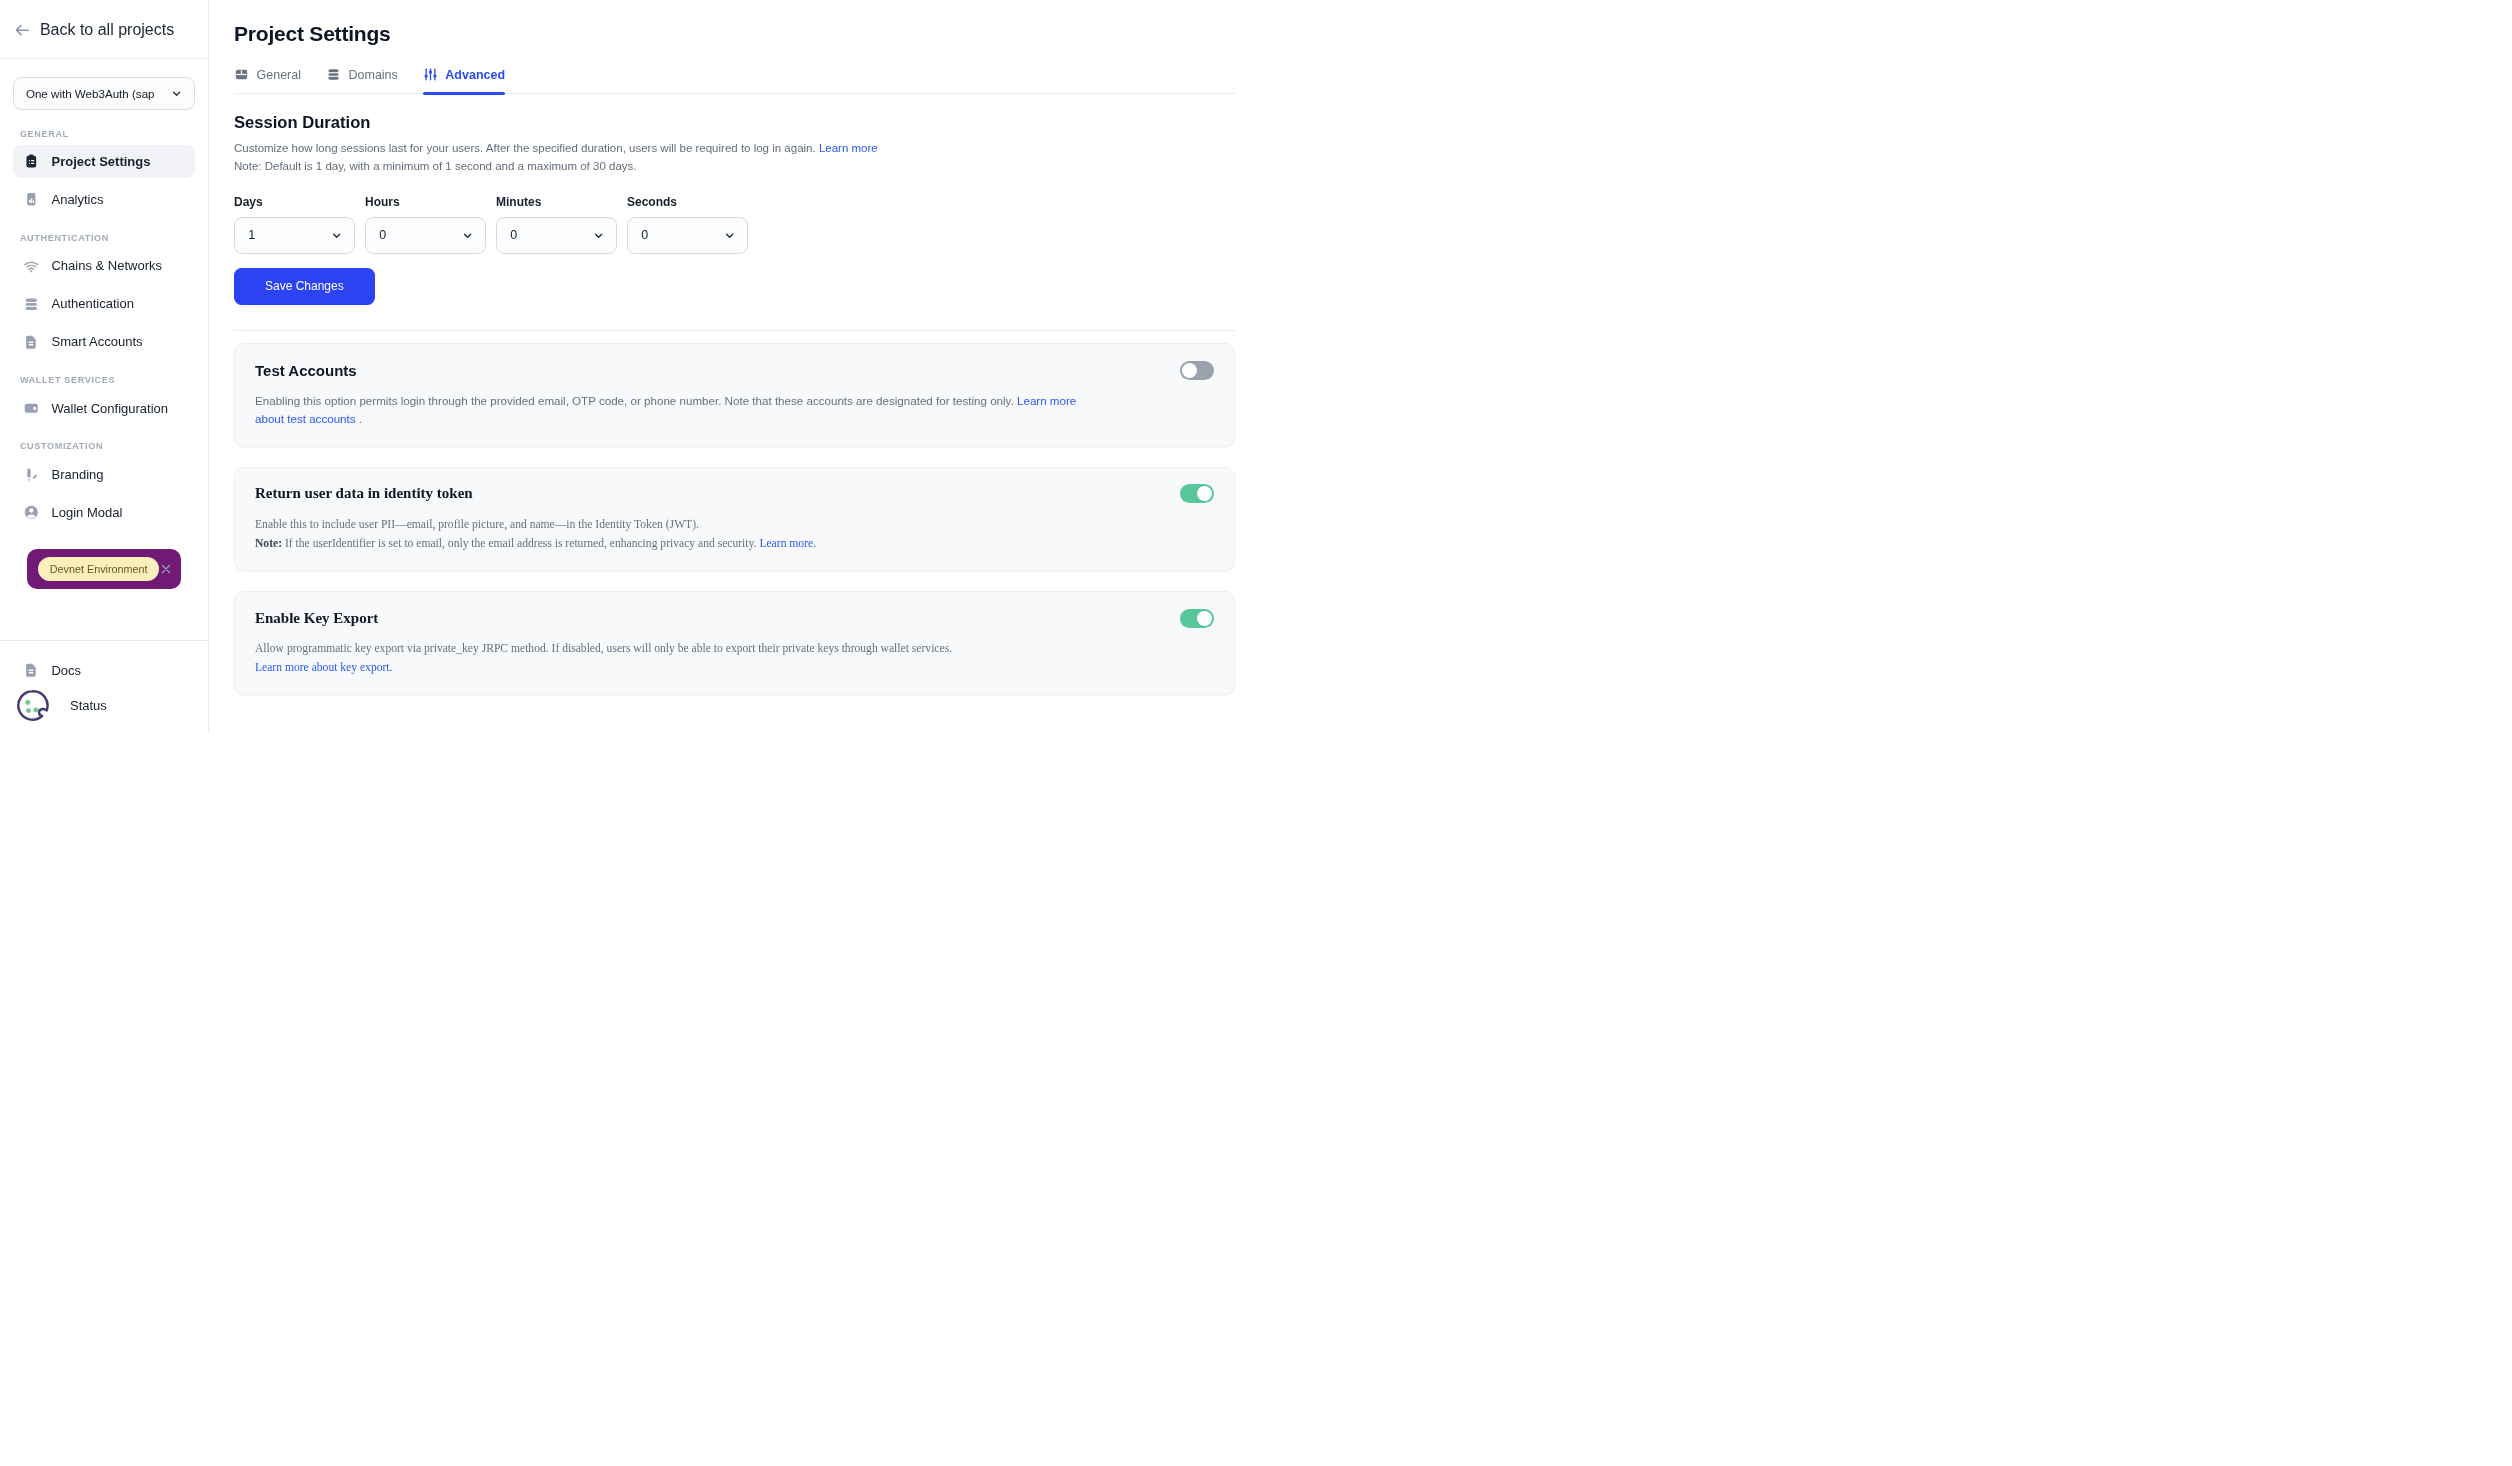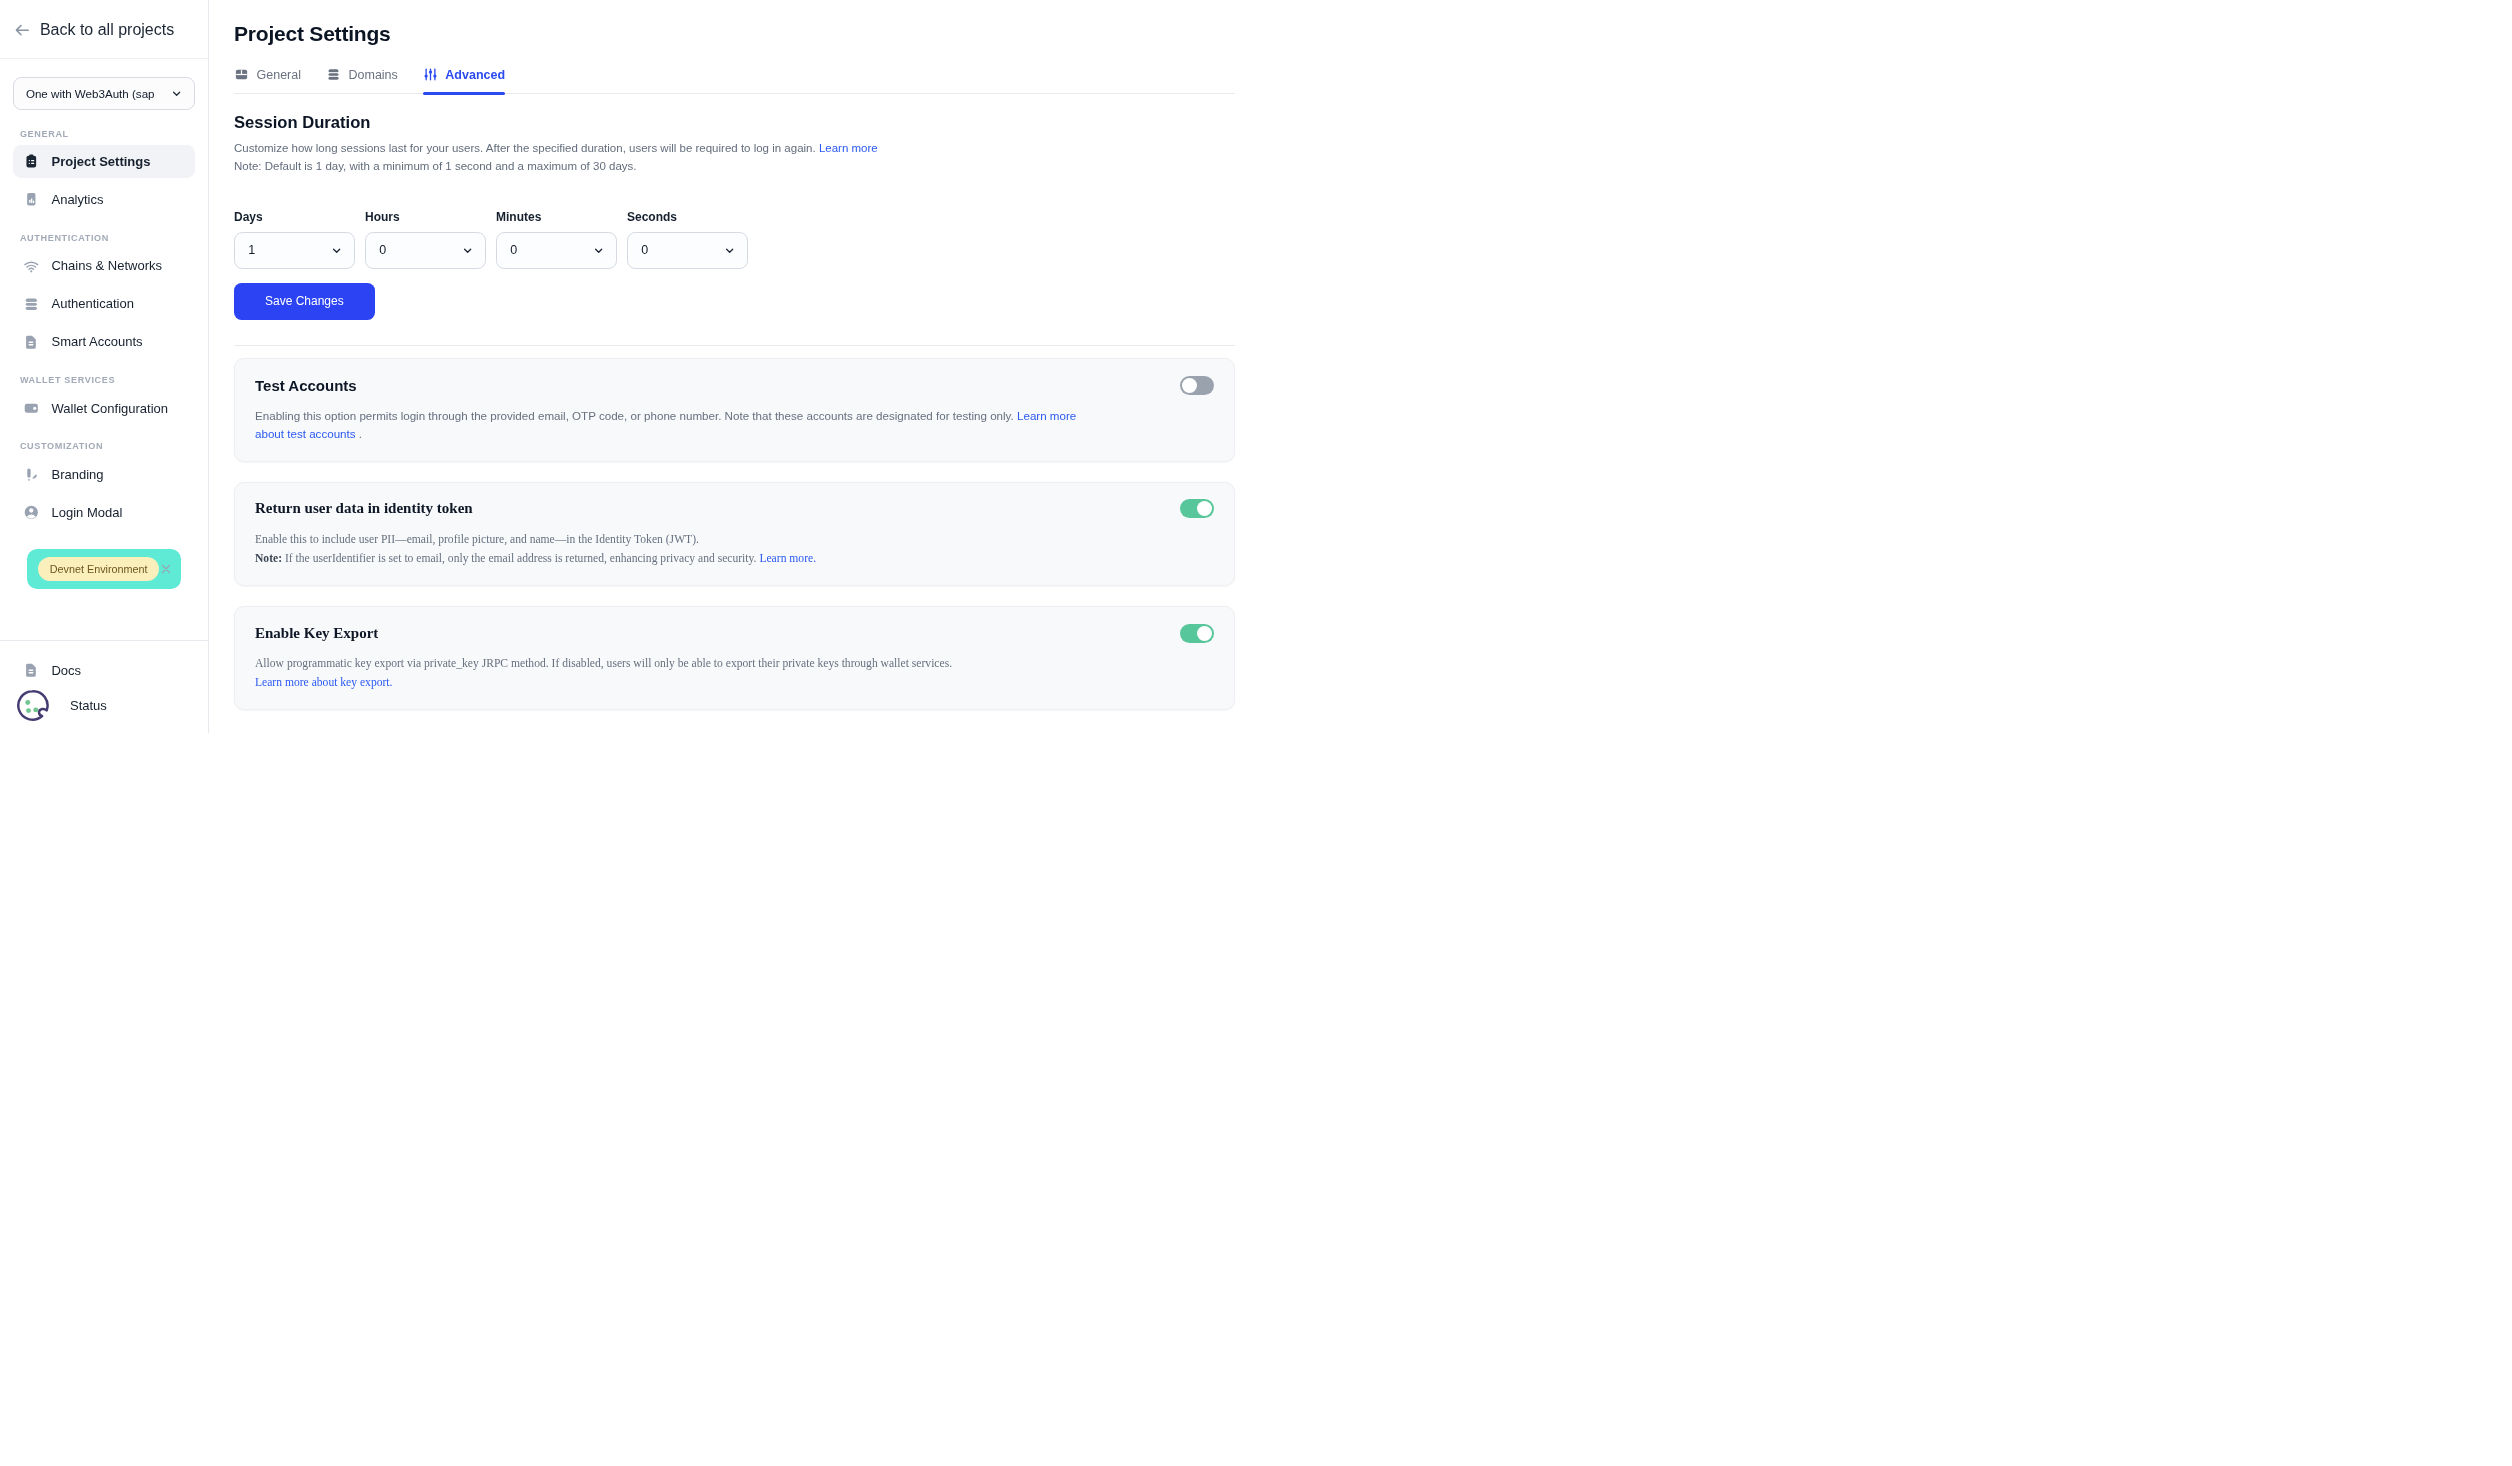--- a/index.html
+++ b/index.html
@@ -29,21 +29,21 @@
   .nav-label { font-size:9.1px; font-weight:700; letter-spacing:.07em; color:#a2aab7;
     text-transform:uppercase; margin:16.6px 6.6px 6.6px 6.6px; }
   .nav-label.first { margin-top:19px; }
   .nav-item { display:flex; align-items:center; gap:11.6px; height:33px; padding:0 10px;
     border-radius:8.3px; font-size:13px; font-weight:500; color:#16202e;
     cursor:pointer; margin-bottom:5px; }
   .nav-item .icon { width:16.6px; height:16.6px; color:#99a2b0; flex:0 0 auto; }
   .nav-item.active { background:#f1f3f6; font-weight:700; }
   .nav-item.active .icon { color:#1b2533; }
 
-  .env-card { margin:20px 13.3px 0 13.3px; background:#5eead4; border-radius:10px; height:40px;
+  .env-card { margin:20px 13.3px 0 13.3px; background:#701a75; border-radius:10px; height:40px;
     display:flex; align-items:center; justify-content:space-between; padding:0 13.3px 0 11.6px; }
   .env-pill { background:#fbf0bb; color:#6f551f; font-size:10.8px; font-weight:500;
     padding:5.8px 11.6px; border-radius:830px; white-space:nowrap; }
   .env-close { width:14px; height:14px; color:#9aa3b2; cursor:pointer; flex:0 0 auto; }
 
   .sidebar-footer { border-top:0.8px solid #e7e9ee; padding:13.3px 13.3px 8.3px 13.3px; }
   .footer-item { display:flex; align-items:center; gap:11.6px; padding:0 10px; height:32px;
     font-size:13px; font-weight:500; color:#16202e; cursor:pointer; }
   .footer-item .icon { width:16.6px; height:16.6px; color:#99a2b0; flex:0 0 auto; }
   .footer-item.status { height:38px; padding-left:1.7px; gap:20px; }
@@ -60,21 +60,21 @@
   .tab.active { color:#2b4af0; font-weight:600; }
   .tab.active .icon { color:#2b4af0; }
   .tab.active::after { content:""; position:absolute; left:0; right:0; bottom:-1.7px;
     height:2.5px; background:#2b4af0; border-radius:1.7px; }
 
   .section-title { margin-top:19px; font-size:16.6px; font-weight:700; color:#0c1524; }
   .section-desc { margin-top:7.5px; font-size:11.5px; color:#636d7c; line-height:16px; }
   .section-note { font-size:11.5px; color:#636d7c; line-height:16px; margin-top:1.7px; }
   a.link { color:#2b59f2; text-decoration:none; cursor:pointer; }
 
-  .duration-row { display:flex; gap:10px; margin-top:36px;align-items:flex-end; }
+  .duration-row { display:flex; gap:10px; margin-top:21px;align-items:flex-end; }
   .field { width:121px; }
   .field-label { font-size:12px; font-weight:600; color:#16202e; margin-bottom:7.5px; }
   .select { height:37px; border:0.8px solid #d5dae1; border-radius:8.3px; background:#fcfdfe;
     display:flex; align-items:center; justify-content:space-between; padding:0 10.8px 0 13.3px;
     font-size:12.5px; color:#131c2a; cursor:pointer; }
   .select .icon { width:13.3px; height:13.3px; color:#1b2533; flex:0 0 auto; }
 
   .save-btn { margin-top:14px; height:37px; padding:0 31px; background:#2b43f2; color:#fff;
     border:none; border-radius:7.5px; font-size:12px; font-weight:500;
     font-family:"Liberation Sans", sans-serif; cursor:pointer; display:inline-block; }

